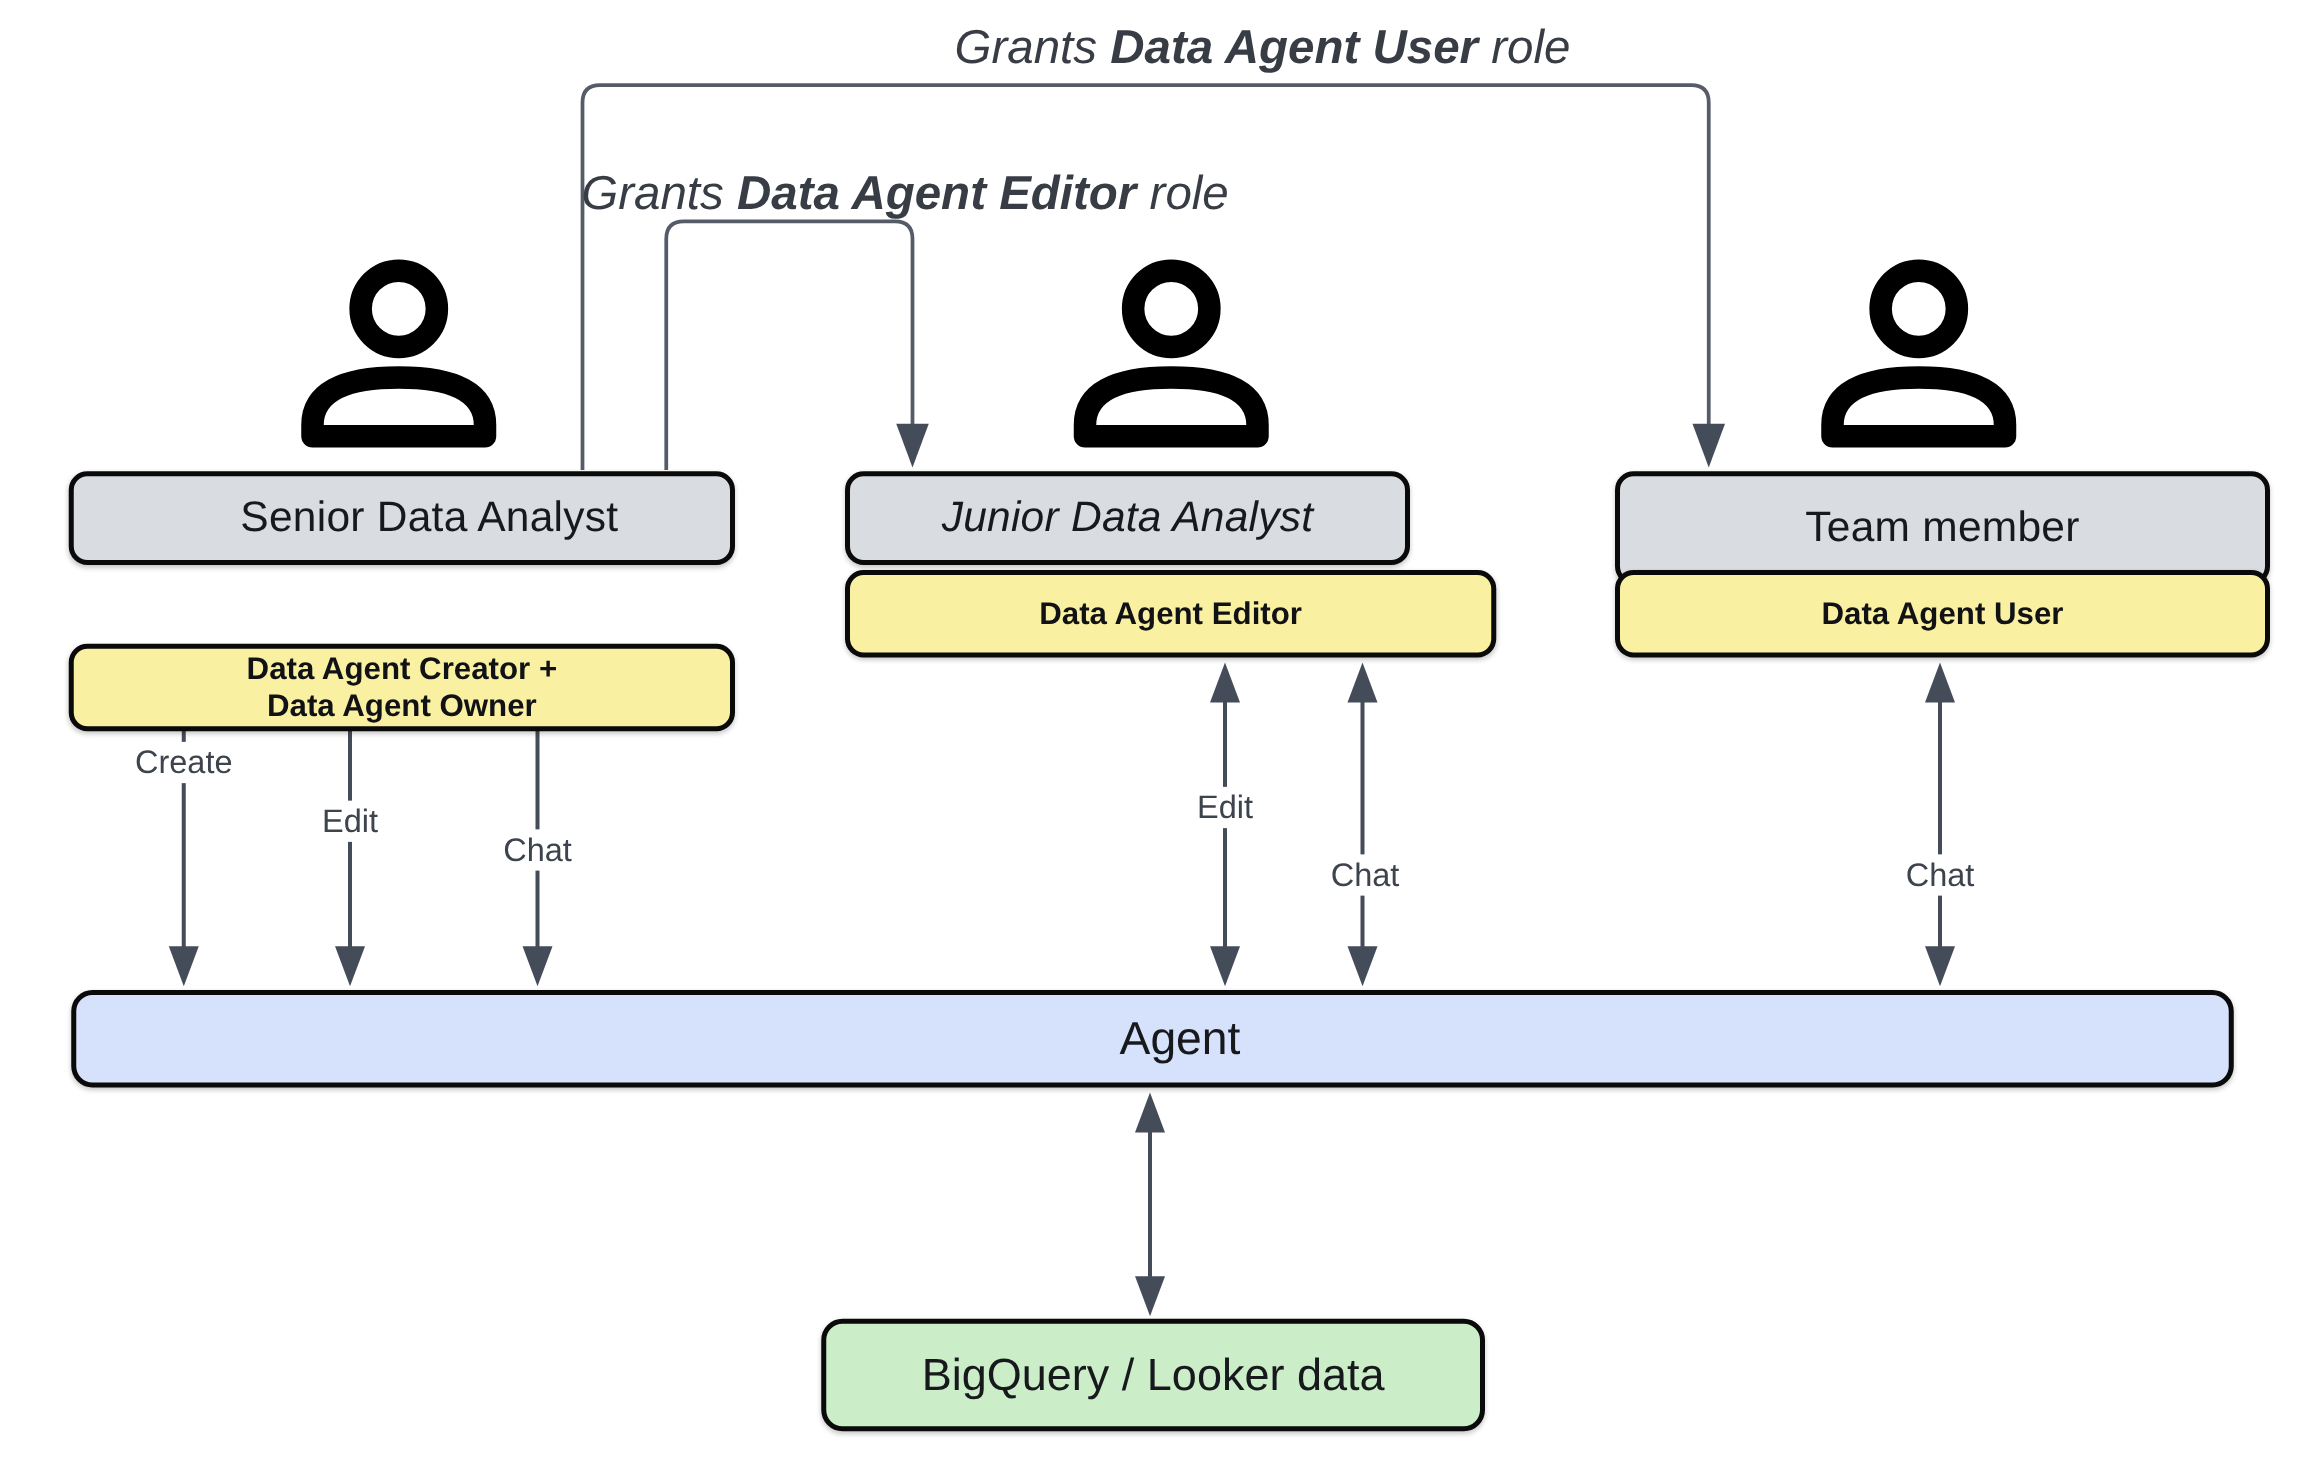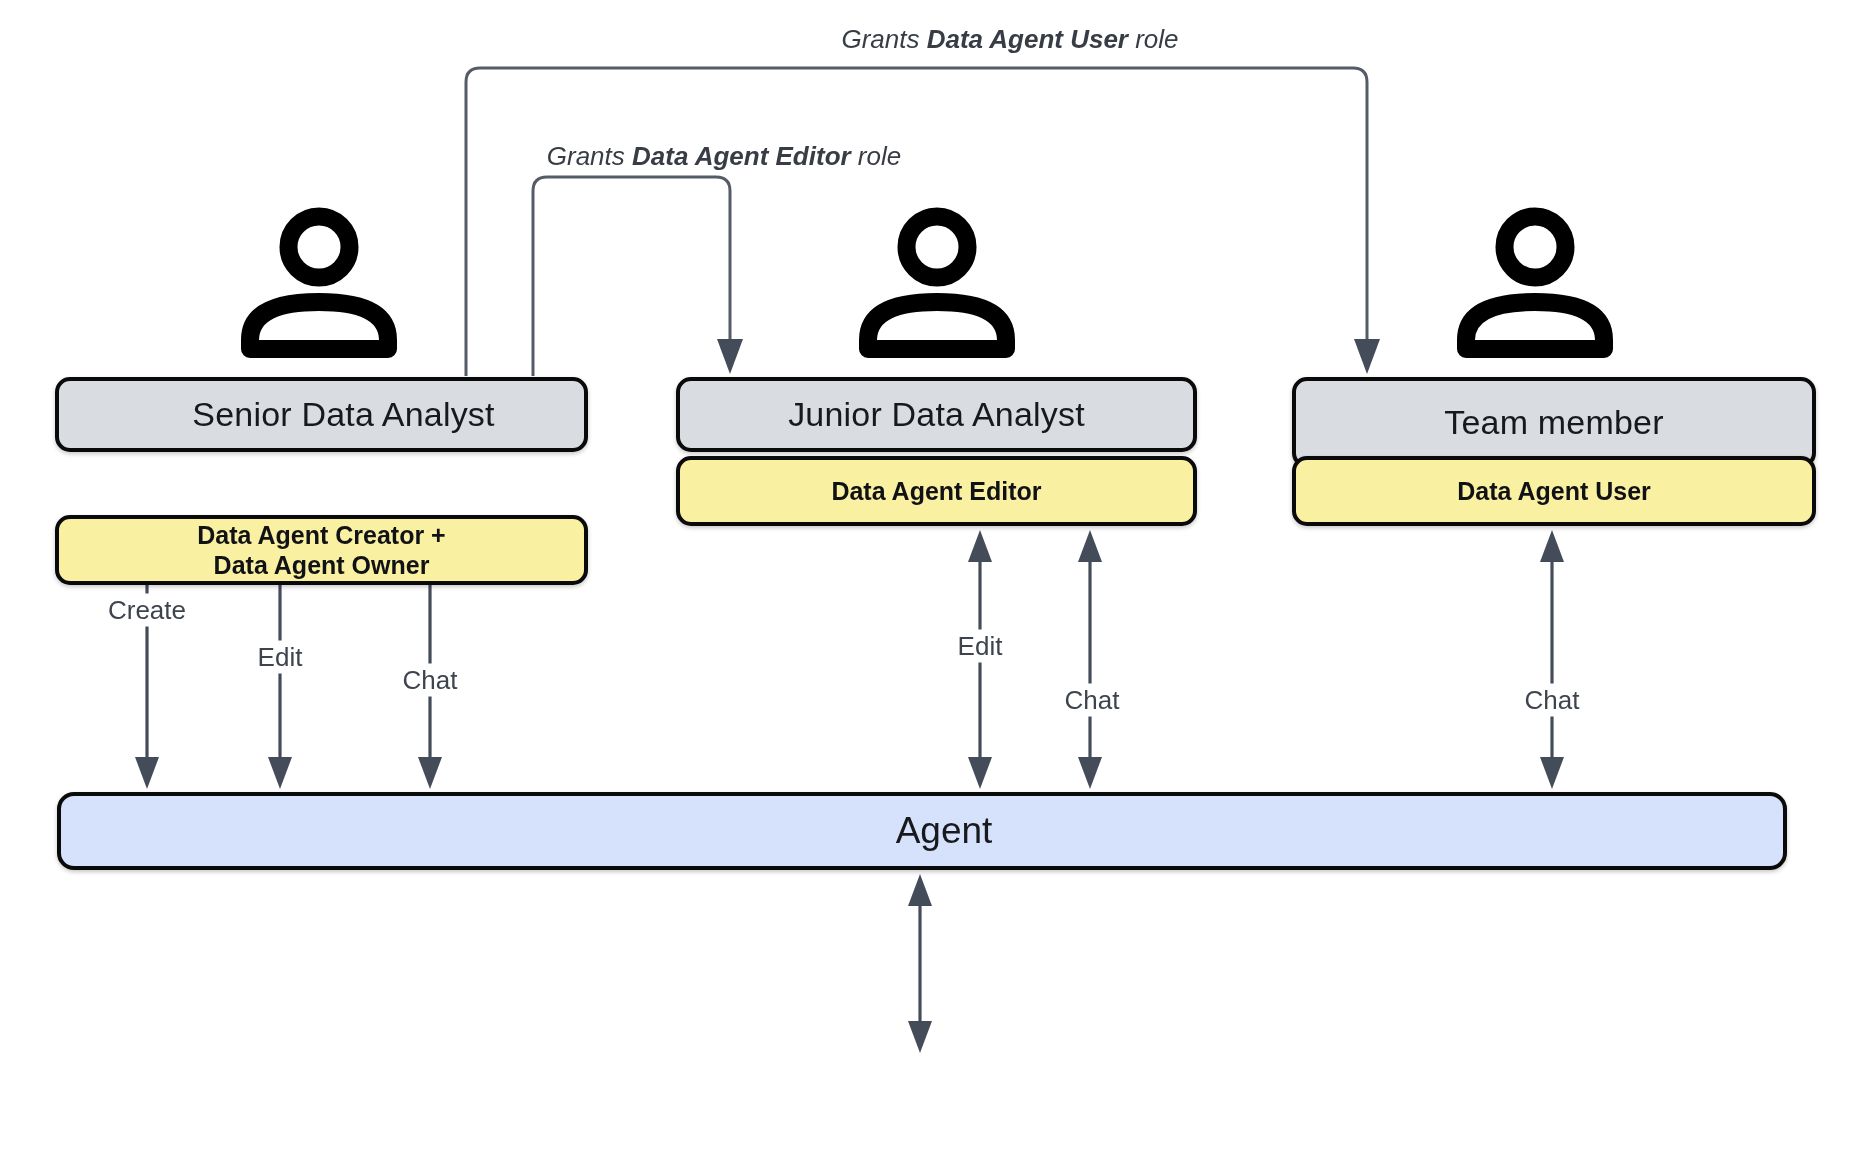--- a/index.html
+++ b/index.html
@@ -58,21 +58,21 @@
     background:#ffffff;
     padding:1px 7px;
     font-size:26px;color:var(--action_text);
     white-space:nowrap;
   }
 
   
   .grant-label{
     position:absolute;transform:translate(-50%,-50%);
     font-style:italic;
-    font-size:26px;color:var(--grant_text);
+    font-size:38px;color:var(--grant_text);
     white-space:pre;
   }
   .grant-label .b{font-weight:bold;}
 </style>
 </head>
 <body>
 
 <div class="canvas">
 
   <svg class="layer" viewBox="0 0 1852 1176">
@@ -138,21 +138,21 @@
     </g>
   </svg>
 
   <div class="grant-label" style="left:1010px;top:39px;"><span>Grants </span><span class="b">Data Agent User</span><span> role</span></div>
 
   <div class="grant-label" style="left:724px;top:156px;"><span>Grants </span><span class="b">Data Agent Editor</span><span> role</span></div>
 
   <div class="box title-box" style="left:55px;top:377px;width:533px;height:75px;padding-left:44px;">
     <span>Senior Data Analyst</span>
   </div>
-  <div class="box title-box" style="left:676px;top:377px;width:521px;height:75px;">
+  <div class="box title-box" style="left:676px;top:377px;width:452px;height:75px;font-style:italic;">
     <span>Junior Data Analyst</span>
   </div>
   <div class="box title-box" style="left:1292px;top:377px;width:524px;height:91px;">
     <span>Team member</span>
   </div>
 
   <div class="box role-box" style="left:55px;top:476px;width:533px;height:70px;margin-top:39px;">
     <div>
       <span>Data Agent Creator +</span>
       <span>Data Agent Owner</span>
@@ -175,14 +175,17 @@
   <div class="action-label" style="left:280px;top:657px;">Edit</div>
   <div class="action-label" style="left:430px;top:680px;">Chat</div>
   <div class="action-label" style="left:980px;top:646px;">Edit</div>
   <div class="action-label" style="left:1092px;top:700px;">Chat</div>
   <div class="action-label" style="left:1552px;top:700px;">Chat</div>
 
   <div class="box agent-bar" style="left:57px;top:792px;width:1730px;height:78px;">
     <span>Agent</span>
   </div>
 
+  <div class="box data-box" style="left:657px;top:1055px;width:531px;height:90px;">
+    <span>BigQuery / Looker data</span>
+  </div>
 
 </div>
 
 </body></html>

